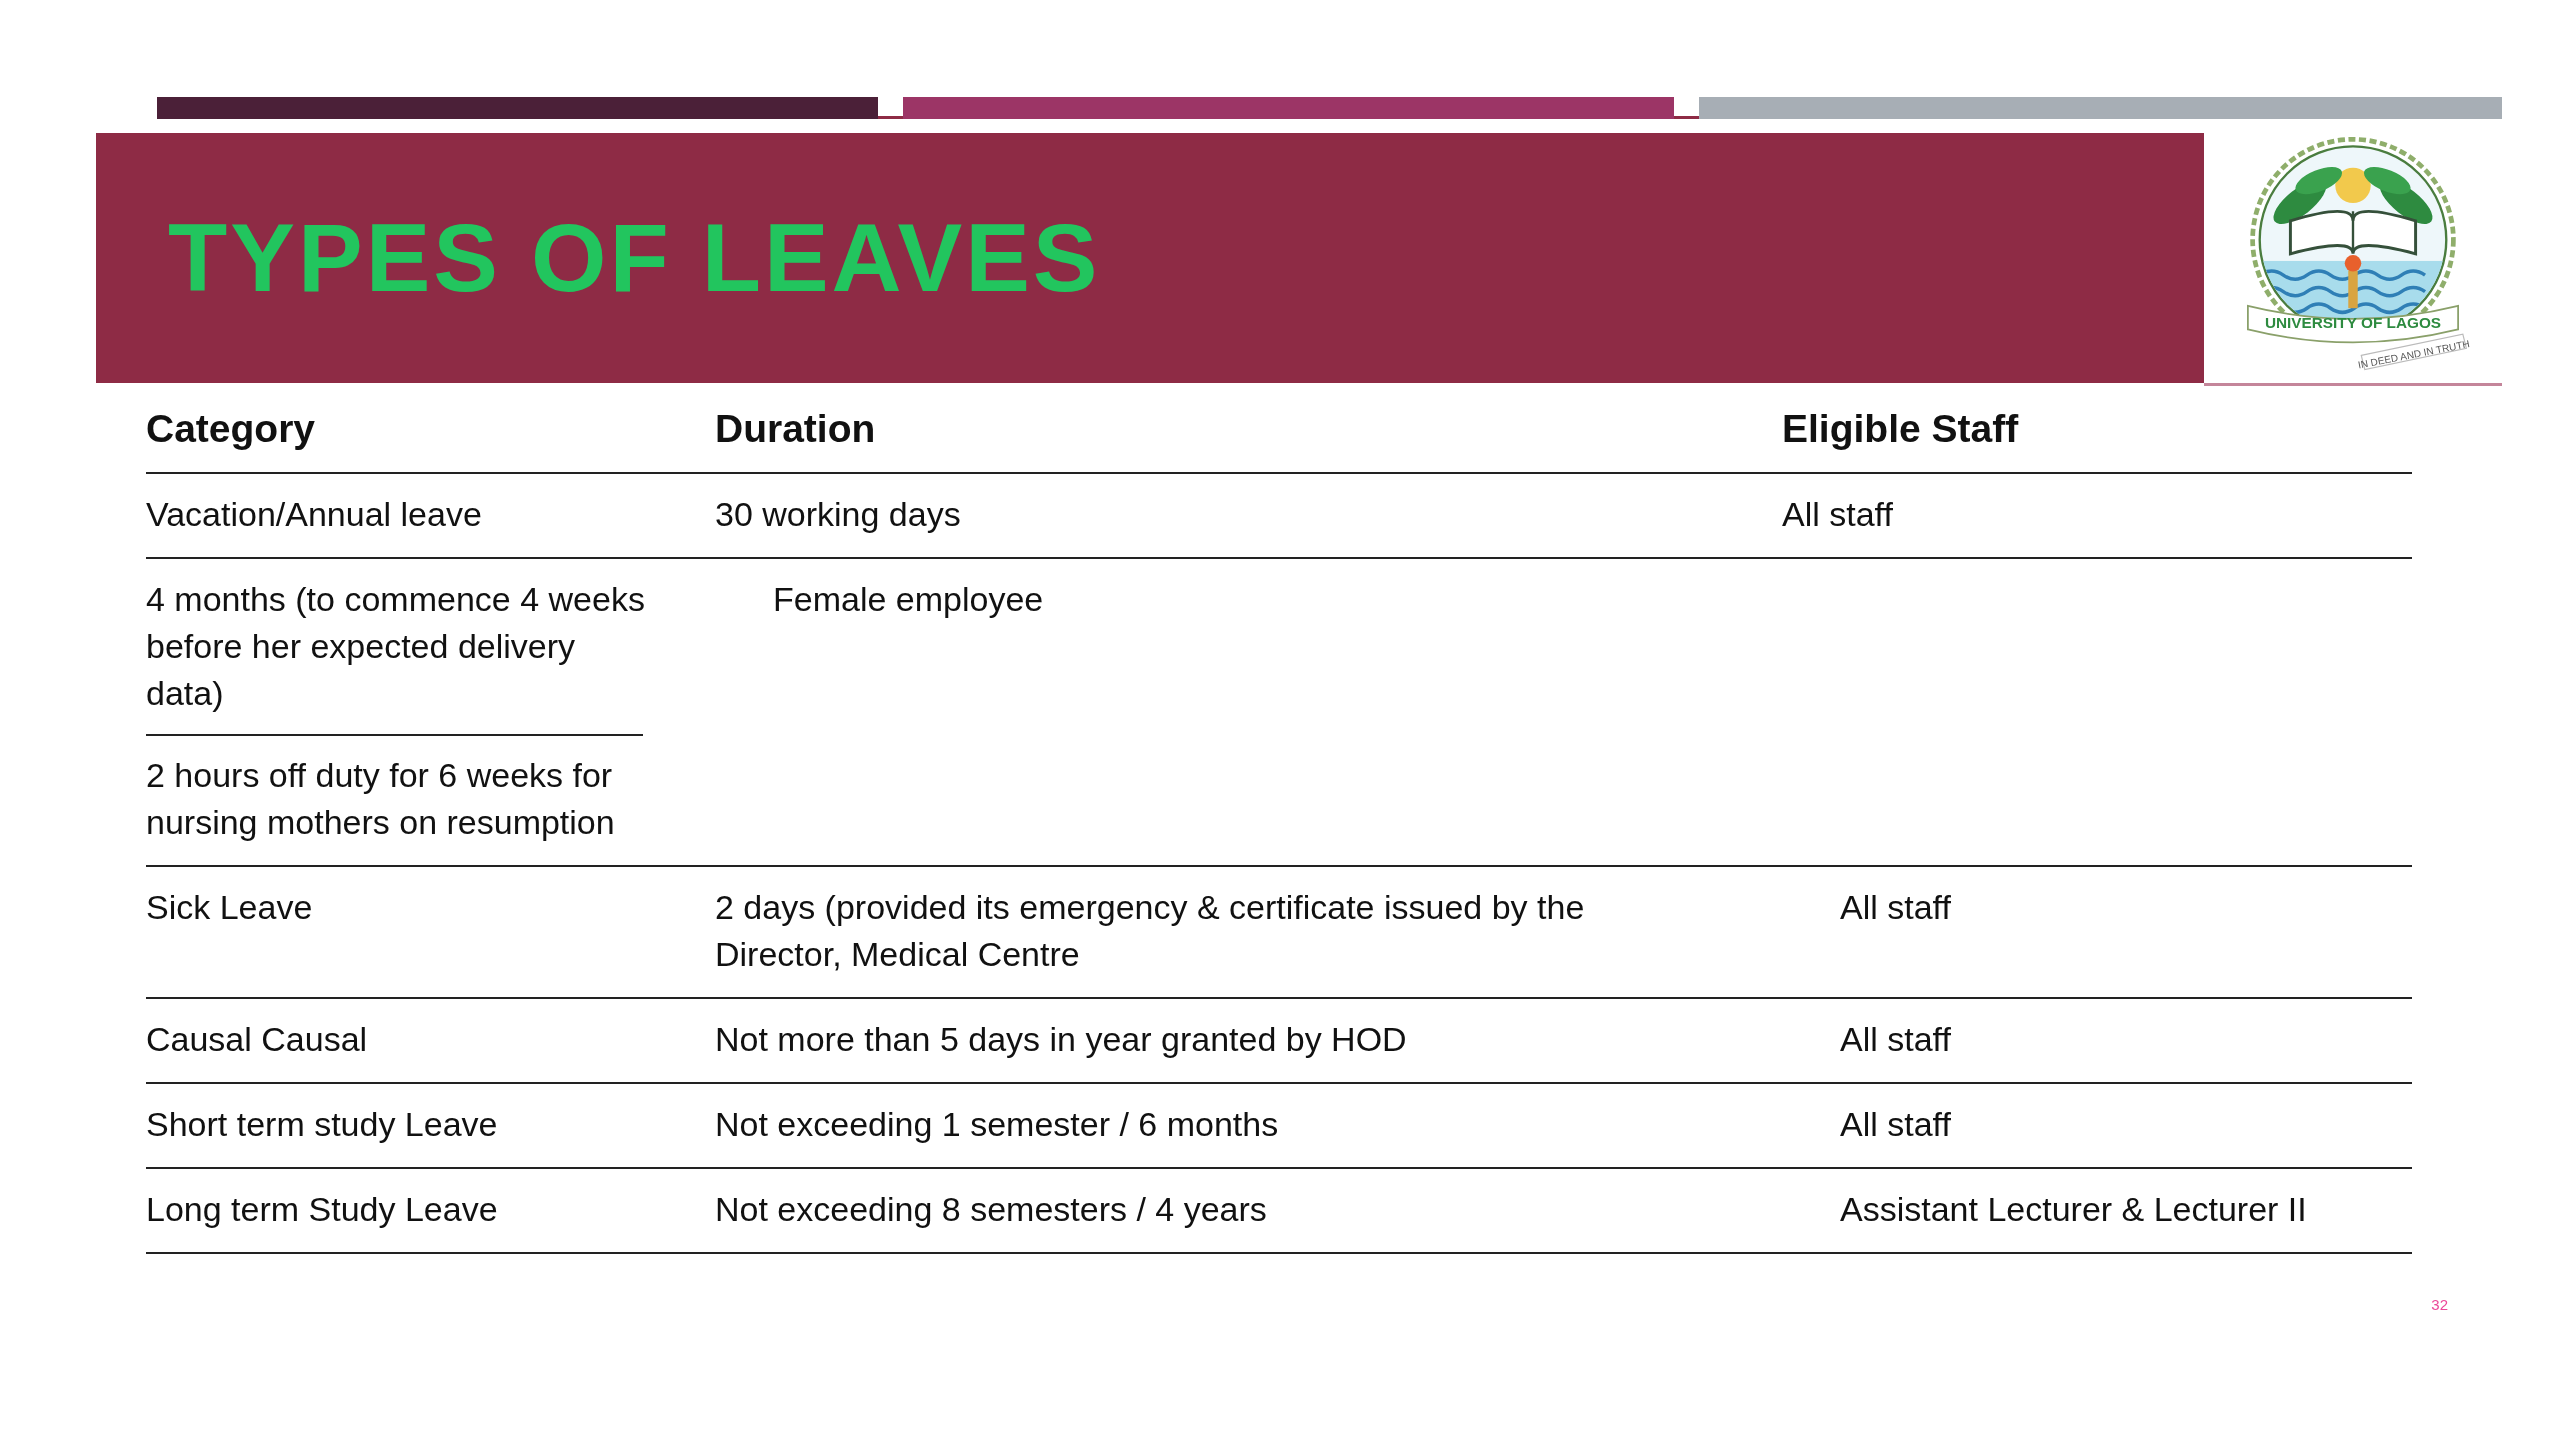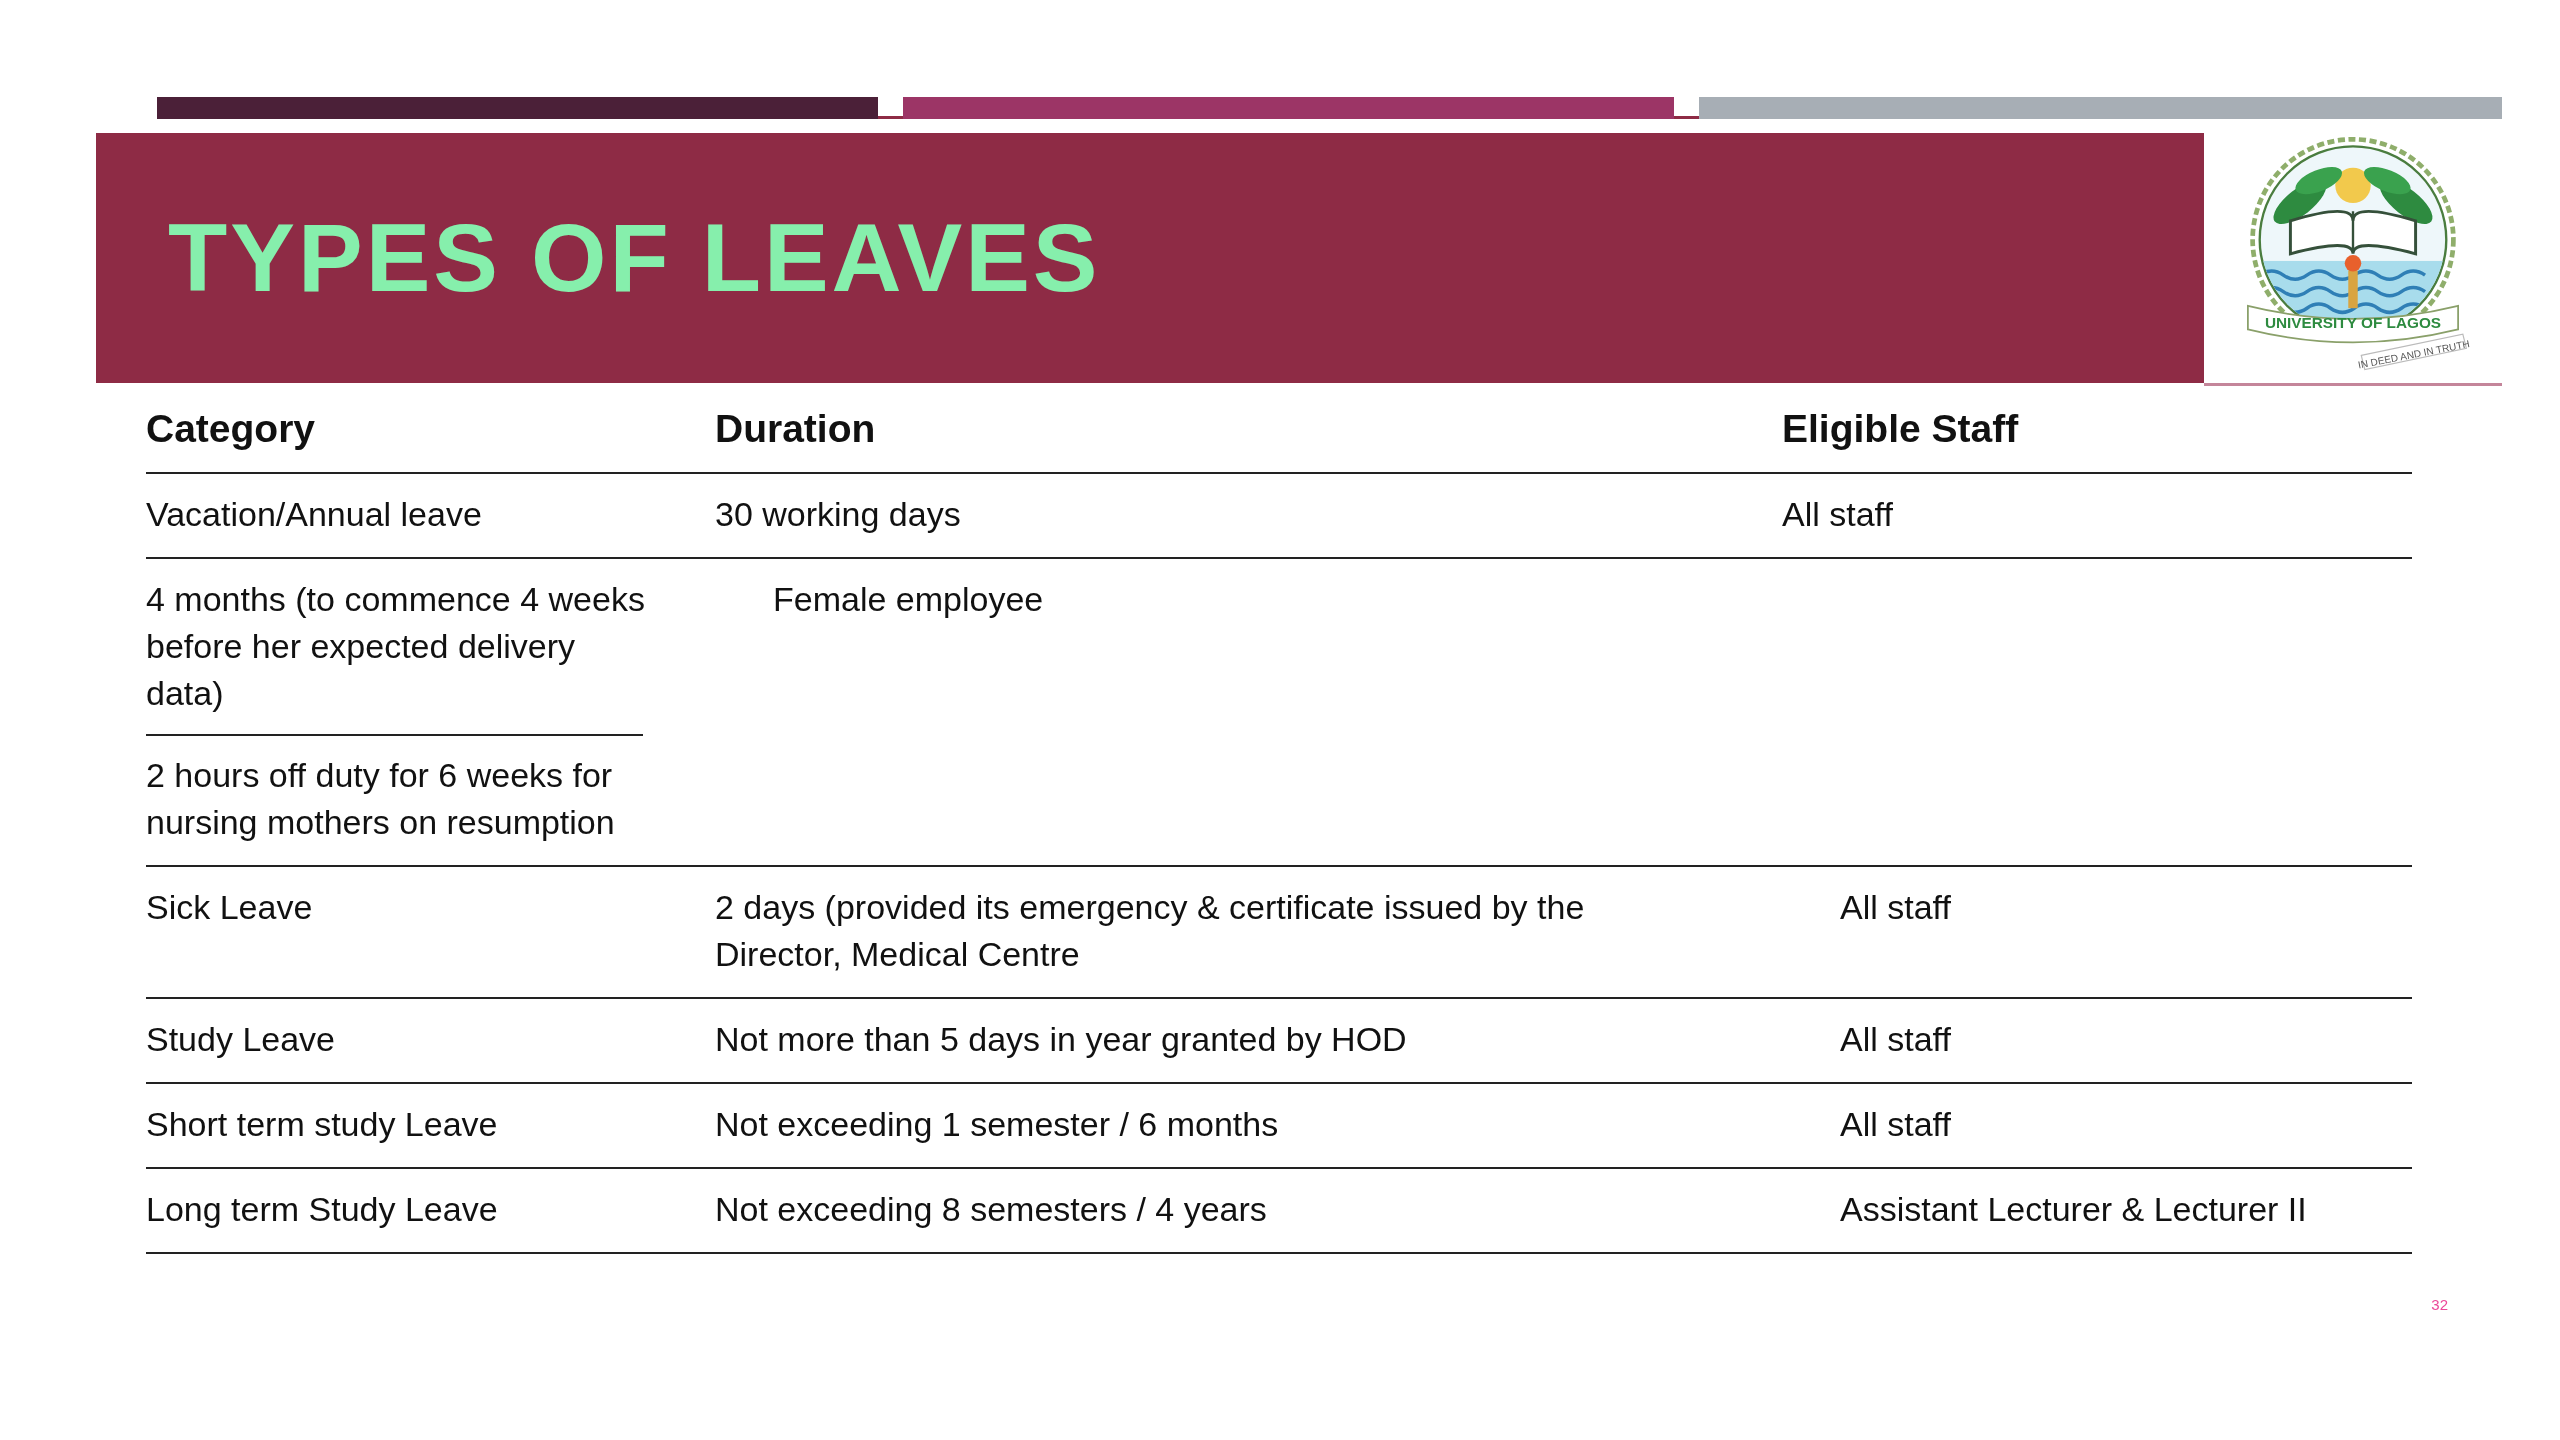--- a/index.html
+++ b/index.html
@@ -44,21 +44,21 @@
     position: absolute;
     top: 133px;
     left: 96px;
     width: 2108px;
     height: 250px;
     background: #8e2b45;
     display: flex;
     align-items: center;
   }
   .banner .title {
-    color: #86efac;
+    color: #22c55e;
     font-size: 97px;
     font-weight: bold;
     letter-spacing: 3px;
     padding-left: 72px;
     white-space: nowrap;
   }
   .logo-panel {
     position: absolute;
     top: 133px;
     left: 2204px;
@@ -209,21 +209,21 @@
 
     <div class="t-row">
       <div class="cell category">Sick Leave</div>
       <div class="cell duration">
         <p>2 days (provided its emergency &amp; certificate issued by the Director, Medical Centre</p>
       </div>
       <div class="cell eligible ind">All staff</div>
     </div>
 
     <div class="t-row">
-      <div class="cell category">Study Leave</div>
+      <div class="cell category">Causal Causal</div>
       <div class="cell duration">
         <p>Not more than 5 days in year granted by HOD</p>
       </div>
       <div class="cell eligible ind">All staff</div>
     </div>
 
     <div class="t-row">
       <div class="cell category">Short term study Leave</div>
       <div class="cell duration">
         <p>Not exceeding 1 semester / 6 months</p>

